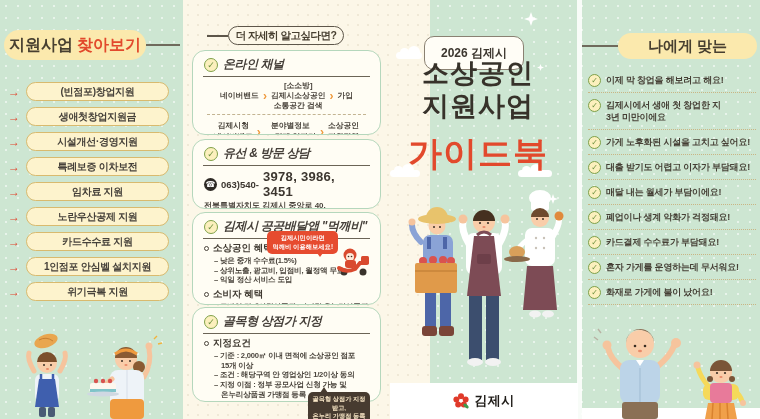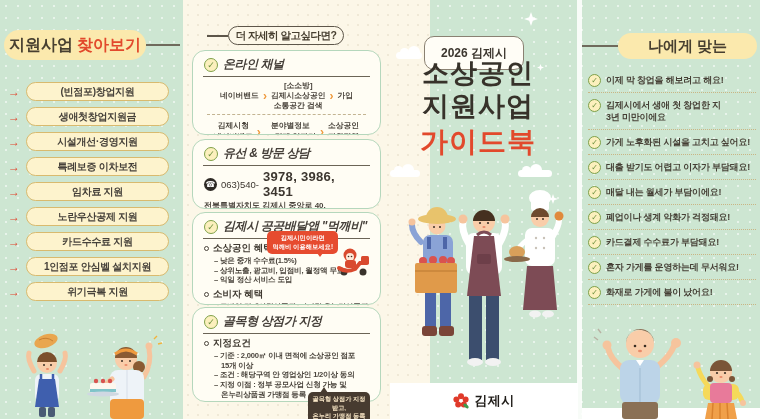--- a/index.html
+++ b/index.html
@@ -46,21 +46,21 @@
   .mp-box-title { font-size:12px; font-weight:800; color:#46403a; letter-spacing:-0.4px;font-style:italic; }
   .rule { margin:3px 10px 0; border-top:1.5px solid #6b6456; }
   .steps { display:flex; align-items:center; justify-content:center; gap:4px; padding:4px 6px 1px; }
   .step { white-space:pre-line; font-size:7.8px; font-weight:700; color:#4a443c; text-align:center; line-height:1.3; }
   .chev { color:#ef9a3e; font-weight:900; font-size:12px; line-height:1; }
   .dashed { margin:2px 14px; border-top:1.2px dashed #c3b492; }
 
   .phone-row { display:flex; align-items:center; gap:4px; padding:3px 11px 0; }
   .phone-ic { flex:none; width:13px; height:13px; border-radius:50%; background:#2e2a25; color:#fff;
     font-size:8px; display:flex; align-items:center; justify-content:center; }
-  .phone-prefix { font-size:9.5px; font-weight:400; color:#3c362f; }
+  .phone-prefix { font-size:9.5px; font-weight:700; color:#3c362f; }
   .phone-nums { font-size:13px; font-weight:700; color:#3c362f; letter-spacing:0.3px; }
   .addr { padding:2px 11px 0; font-size:8px; font-weight:700; color:#4a443c; line-height:1.3; }
 
   .bullet-row { display:flex; align-items:center; gap:4px; padding:3px 11px 0; font-size:9.5px; font-weight:800; color:#3f3930; }
   .ring { width:5px; height:5px; border:1.4px solid #4a443c; border-radius:50%; flex:none; }
   .sub-list { padding:1px 6px 0 21px; }
   .sub-item { font-size:7.6px; font-weight:700; color:#4a443c; line-height:1.27; white-space:pre-line;
     padding-left:7px; text-indent:-7px; letter-spacing:-0.2px; }
   .contact-row { font-size:8.5px; }
 
@@ -75,21 +75,21 @@
     white-space:pre-line; z-index:3; }
   .dark-bubble::before { content:""; position:absolute; top:-5px; left:12px; border-left:4px solid transparent;
     border-right:4px solid transparent; border-bottom:6px solid #473b30; }
 
   
   .year-badge { position:absolute; left:34px; top:36px; width:100px; height:34px; background:#fffdf6;
     border:1.6px solid #8a8172; border-radius:10px; display:flex; align-items:center; justify-content:center;
     font-size:12px; font-weight:900; color:#3c362e; }
   .ct { position:absolute; left:0; top:57px; width:176px; text-align:center; font-weight:900; color:#37322a; letter-spacing:1px; }
   .ct .l1, .ct .l2 { font-size:27px; line-height:33px; }
-  .ct .l3 { font-size:28px; line-height:37px; color:#e2492c; }
+  .ct .l3 { font-size:34px; line-height:37px; color:#e2492c;margin-top:12px; }
   .cloud { position:absolute; background:#fff; height:7px; border-radius:6px; }
   .cloud::before { content:""; position:absolute; top:-4px; left:4px; width:9px; height:9px; border-radius:50%; background:#fff; }
   .cloud::after  { content:""; position:absolute; top:-6px; left:12px; width:12px; height:12px; border-radius:50%; background:#fff; }
   .sparkle { position:absolute; }
   .center-illus { position:absolute; left:9px; top:178px; }
   .center-strip { position:absolute; left:0; top:383px; width:188px; height:36px; background:#fff;
     display:flex; align-items:center; justify-content:center; gap:5px; z-index:2; }
   .logo-text { font-size:13px; font-weight:900; color:#1f1c18; letter-spacing:0.5px; }
 
   

